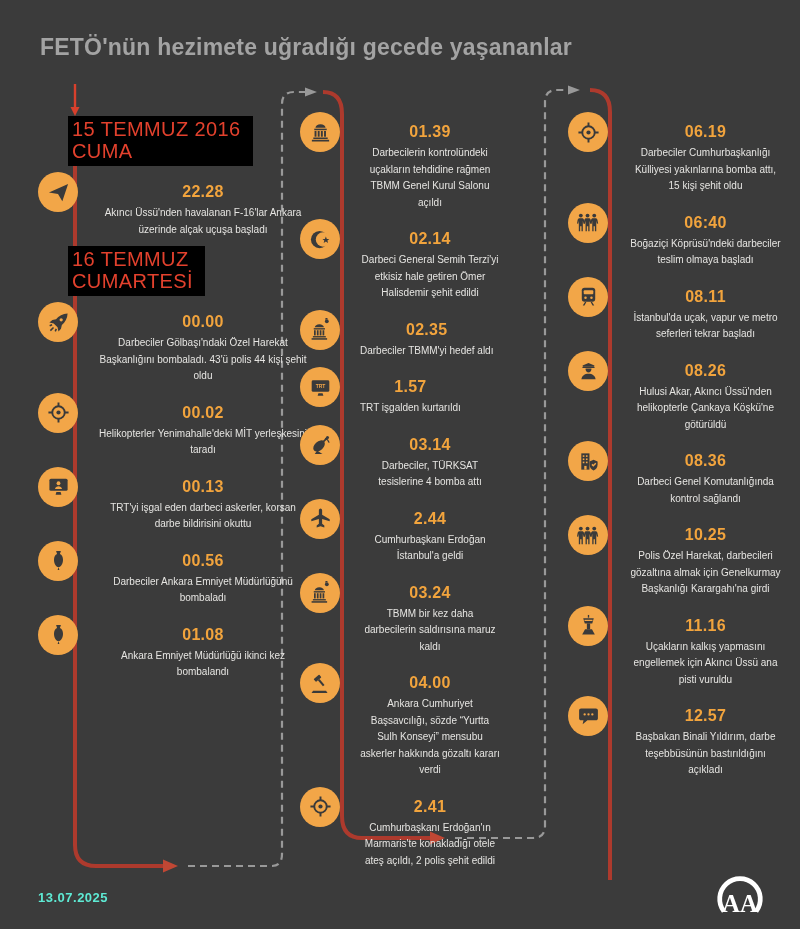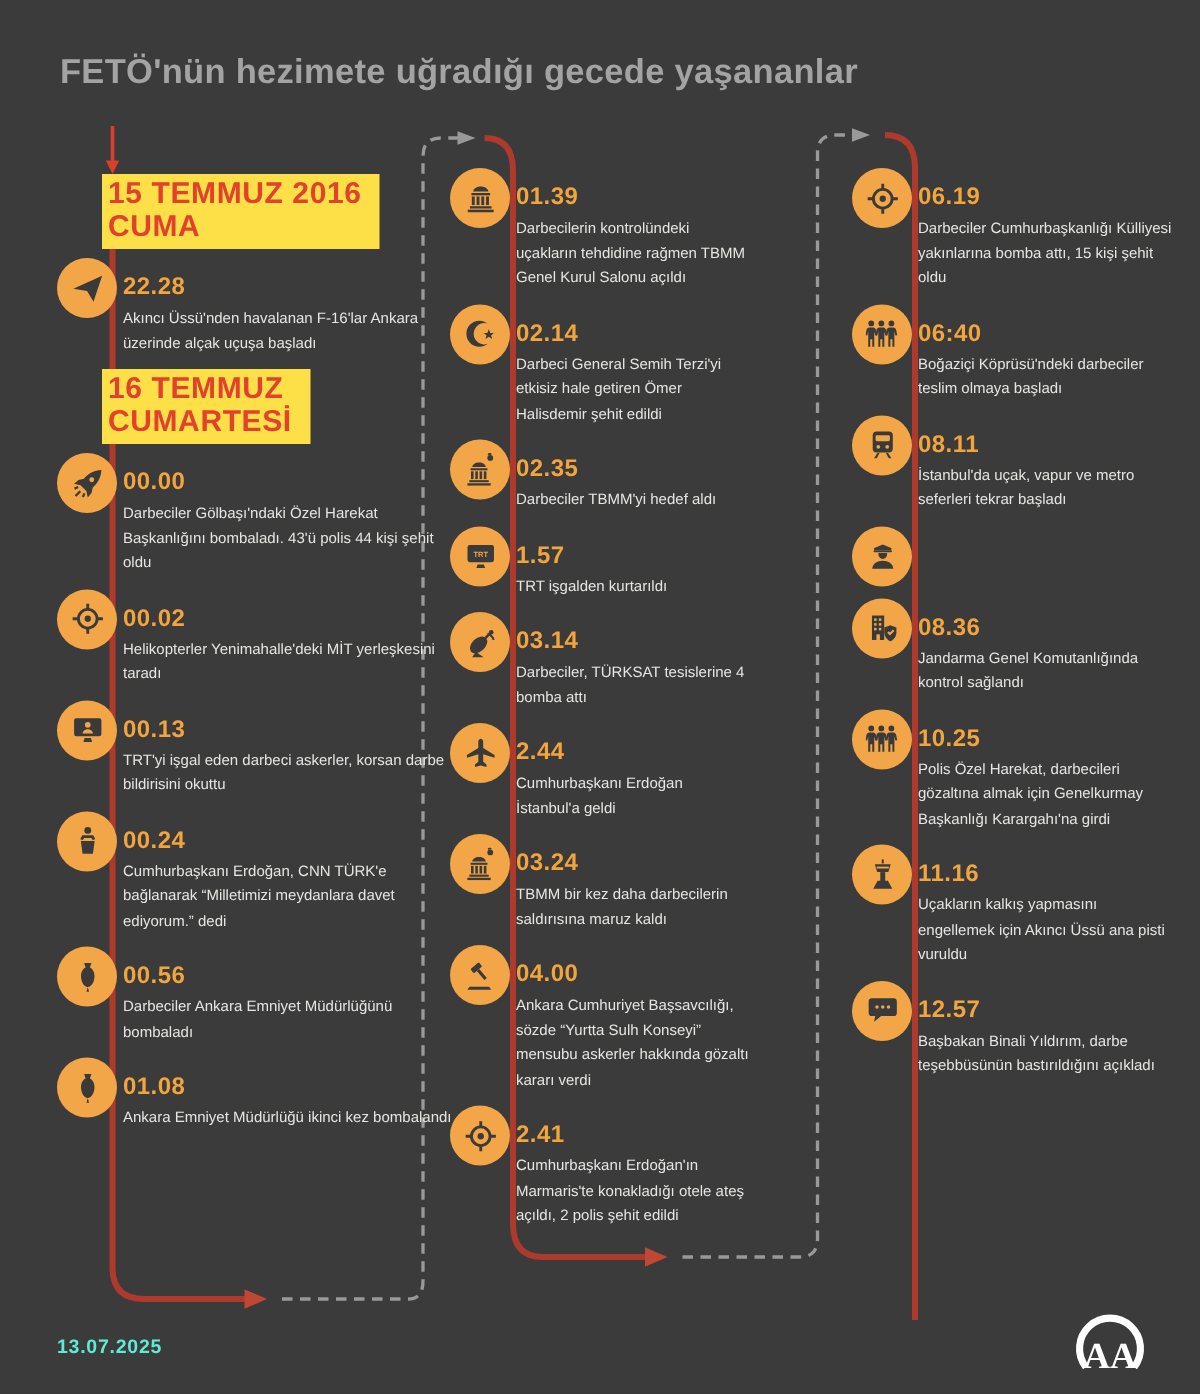--- a/index.html
+++ b/index.html
@@ -12,24 +12,24 @@
     position:absolute;left:40px;top:34px;width:720px;
     color:#a3a3a3;font-size:23px;font-weight:bold;letter-spacing:.2px;
   }
   #arrow-overlay{position:absolute;left:0;top:0;z-index:1;}
   .col{position:absolute;z-index:2;}
   #col1{left:38px;top:116px;width:270px;}
   #col2{left:300px;top:112px;width:200px;}
   #col3{left:568px;top:112px;width:215px;}
   .sec-header-wrap{margin:0 0 6px 30px;}
   .sec-header{
-    display:inline-block;background:#fde047;padding:2px 12px 4px 4px;
-    color:#e2412d;font-size:20px;font-weight:700;line-height:22px;letter-spacing:.4px;
+    display:inline-block;background:#000000;padding:2px 12px 4px 4px;
+    color:#e2412d;font-size:20px;font-weight:400;line-height:22px;letter-spacing:.4px;
   }
-  .entry{display:flex;gap:4px;margin-bottom:8px;}
+  .entry{display:flex;gap:20px;margin-bottom:8px;text-align:center;}
   .icon-circle{
     flex:0 0 40px;width:40px;height:40px;border-radius:50%;
     background:#f2a648;display:flex;align-items:center;justify-content:center;
   }
   .glyph{width:23px;height:23px;color:#3a3a3a;}
   .entry-body{padding-top:10px;min-width:0;}
   .time{color:#f2a43d;font-size:16px;font-weight:bold;line-height:19px;margin-bottom:4px;letter-spacing:.3px;}
   .etext{color:#e6e5e2;font-size:10px;line-height:16.5px;}
   .footer-date{
     position:absolute;left:38px;top:890px;z-index:2;
@@ -260,31 +260,20 @@
           </svg>
         </div>
         <div class="entry-body">
           <div class="time">00.13</div>
           <div class="etext">TRT'yi işgal eden darbeci askerler, korsan darbe bildirisini okuttu</div>
         </div>
       </div>
       <div class="entry">
         <div class="icon-circle">
           <svg class="glyph" viewBox="0 0 24 24">
-            <use href="#sym-speaker-podium"></use>
-          </svg>
-        </div>
-        <div class="entry-body">
-          <div class="time">00.24</div>
-          <div class="etext">Cumhurbaşkanı Erdoğan, CNN TÜRK'e bağlanarak “Milletimizi meydanlara davet ediyorum.” dedi</div>
-        </div>
-      </div>
-      <div class="entry">
-        <div class="icon-circle">
-          <svg class="glyph" viewBox="0 0 24 24">
             <use href="#sym-bomb"></use>
           </svg>
         </div>
         <div class="entry-body">
           <div class="time">00.56</div>
           <div class="etext">Darbeciler Ankara Emniyet Müdürlüğünü bombaladı</div>
         </div>
       </div>
       <div class="entry">
         <div class="icon-circle">
@@ -438,30 +427,34 @@
           <div class="time">08.11</div>
           <div class="etext">İstanbul'da uçak, vapur ve metro seferleri tekrar başladı</div>
         </div>
       </div>
       <div class="entry">
         <div class="icon-circle">
           <svg class="glyph" viewBox="0 0 24 24">
             <use href="#sym-officer"></use>
           </svg>
         </div>
+        <div class="entry-body">
+          <div class="time">08.26</div>
+          <div class="etext">Hulusi Akar, Akıncı Üssü'nden helikopterle Çankaya Köşkü'ne götürüldü</div>
+        </div>
       </div>
       <div class="entry">
         <div class="icon-circle">
           <svg class="glyph" viewBox="0 0 24 24">
             <use href="#sym-building-shield"></use>
           </svg>
         </div>
         <div class="entry-body">
           <div class="time">08.36</div>
-          <div class="etext">Jandarma Genel Komutanlığında kontrol sağlandı</div>
+          <div class="etext">Darbeci Genel Komutanlığında kontrol sağlandı</div>
         </div>
       </div>
       <div class="entry">
         <div class="icon-circle">
           <svg class="glyph" viewBox="0 0 24 24">
             <use href="#sym-people"></use>
           </svg>
         </div>
         <div class="entry-body">
           <div class="time">10.25</div>

